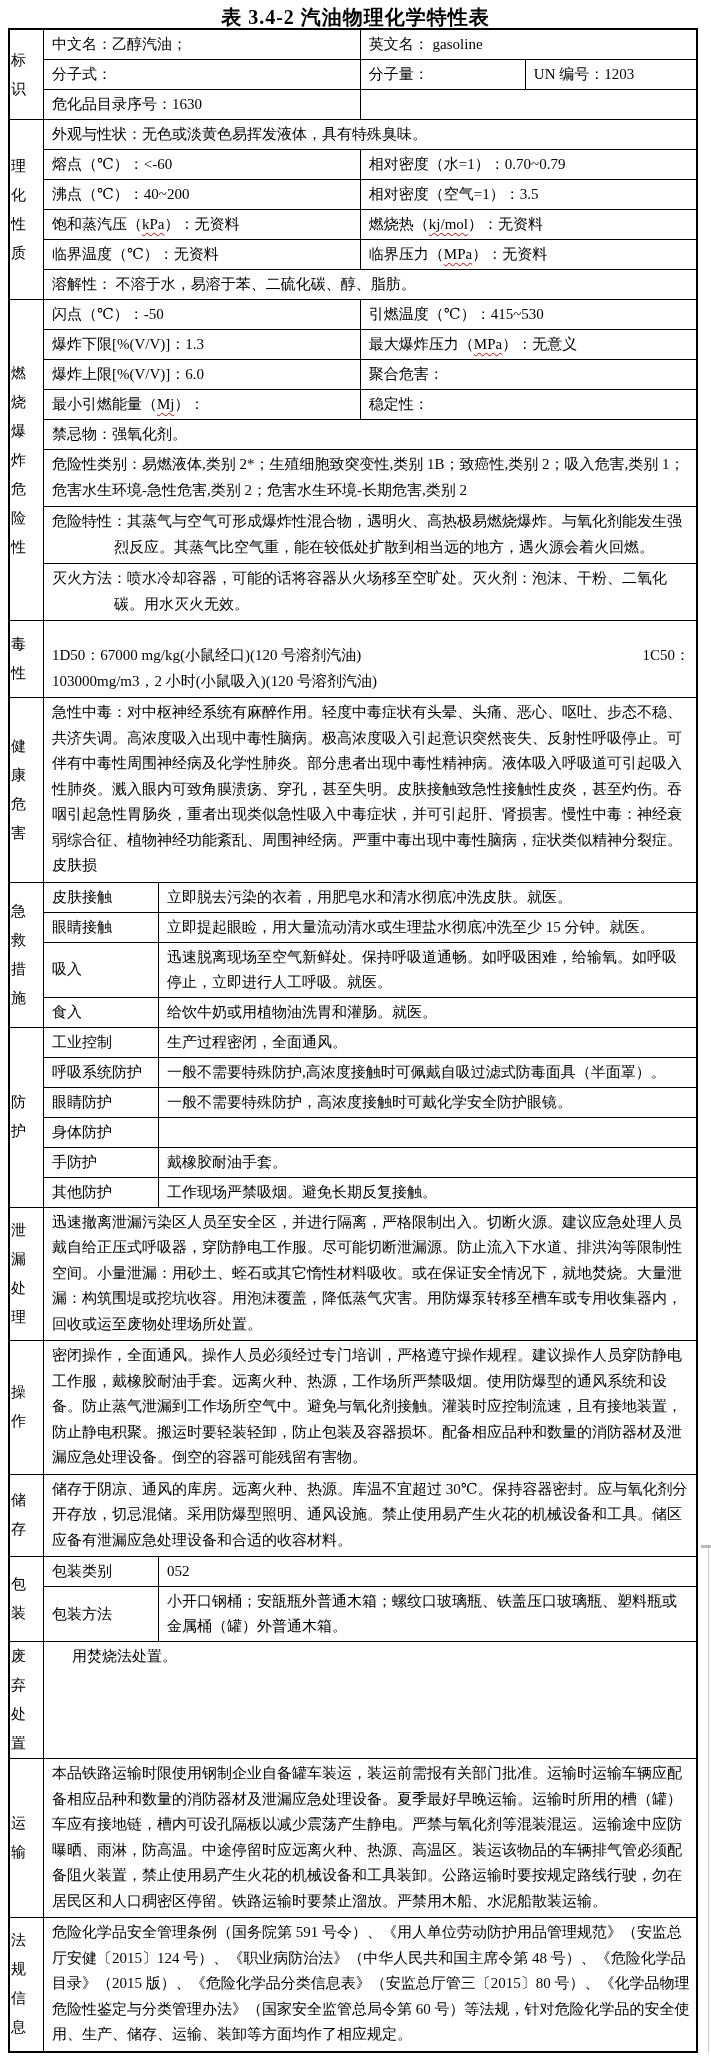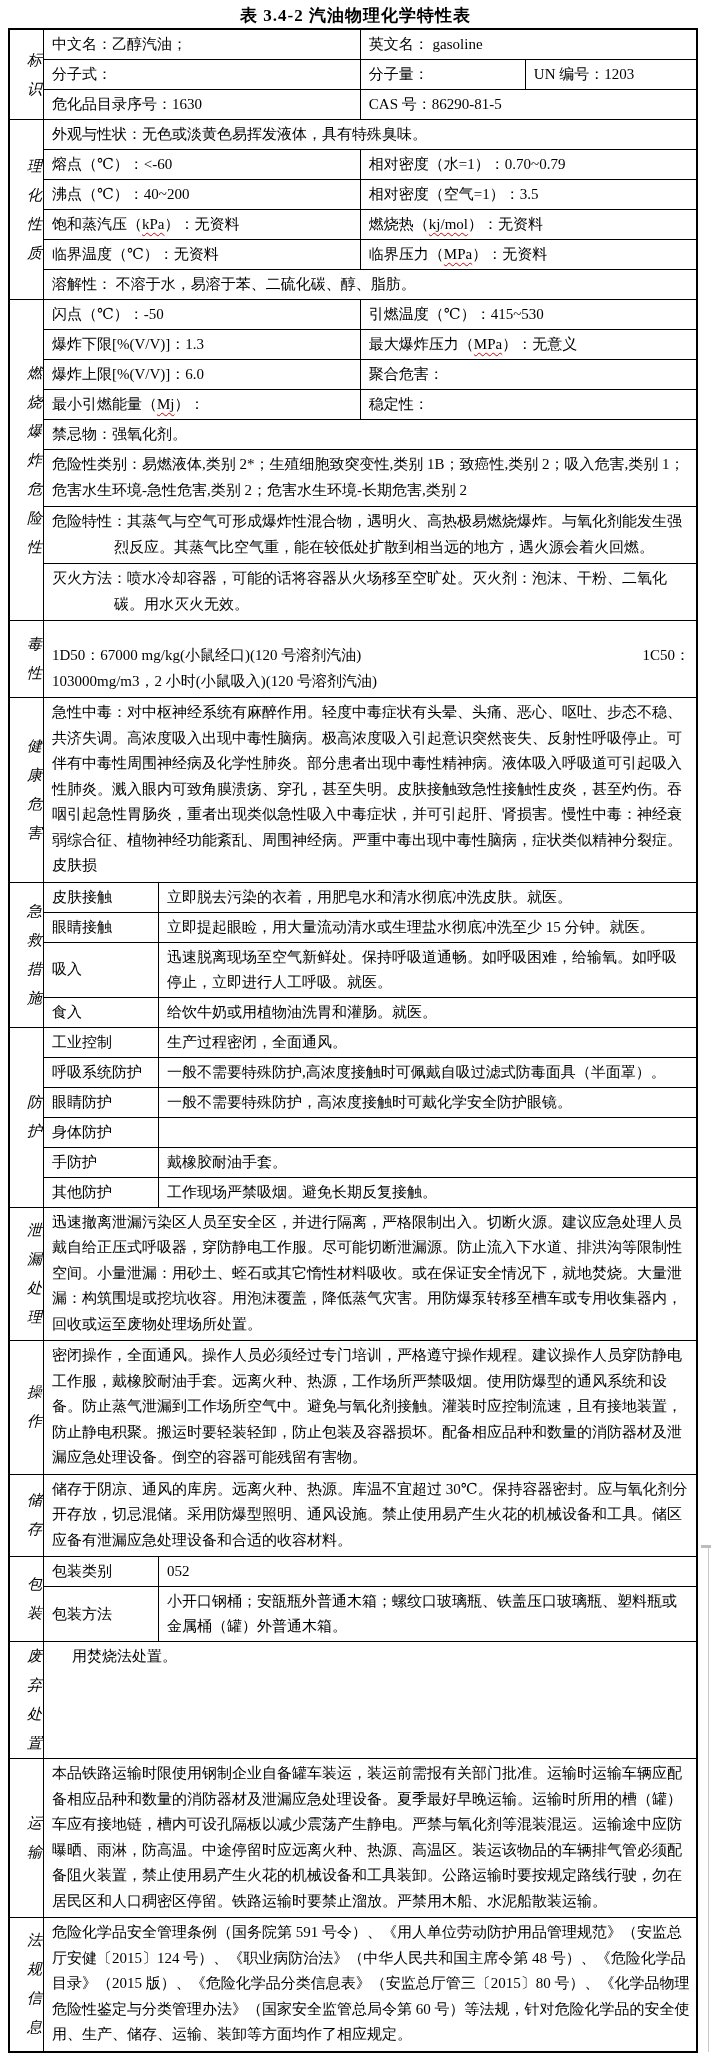--- a/index.html
+++ b/index.html
@@ -7,38 +7,38 @@
     width:711px;
     background:#ffffff;
     font-family:"Liberation Serif","DejaVu Serif",serif;
     color:#000;
     -webkit-font-smoothing:none;
   }
   .page{position:relative;width:711px;min-height:2056px;overflow:hidden;}
   .doc-title{
     text-align:center;
     font-weight:bold;
-    font-size:17px;
+    font-size:20px;
     padding-top:4px;
     height:24px;
     letter-spacing:1px;
   }
   .tbl{
     margin:0 auto;
     margin-left:8px;
     width:690px;
     border:2.5px solid #000;
     box-sizing:border-box;
     font-size:15px;
   }
   .sec{display:grid;grid-template-columns:34px 1fr;}
   .sec + .sec{border-top:1.5px solid #000;}
   .seclabel{
     border-right:1.5px solid #000;
-    display:flex;align-items:center;justify-content:flex-end;font-style:italic;
+    display:flex;align-items:center;justify-content:flex-start;
   }
   .vtext{
     display:block;width:17px;
     word-break:break-all;
     line-height:29px;
     text-align:center;
   }
   .secbody{display:flex;flex-direction:column;min-width:0;}
   .row{display:flex;}
   .row + .row{border-top:1.5px solid #000;}
@@ -94,21 +94,20 @@
           <div class="cell c48 br">中文名：乙醇汽油；</div>
           <div class="cell cfl">英文名： gasoline</div>
         </div>
         <div class="row">
           <div class="cell c48 br">分子式：</div>
           <div class="cell c25 br">分子量：</div>
           <div class="cell cfl">UN 编号：1203</div>
         </div>
         <div class="row">
           <div class="cell c48 br">危化品目录序号：1630</div>
-          <div class="cell cfl">CAS 号：86290-81-5</div>
         </div>
       </div>
     </div>
 
     <div class="sec">
       <div class="seclabel">
         <span class="vtext">理化性质</span>
       </div>
       <div class="secbody">
         <div class="row">

